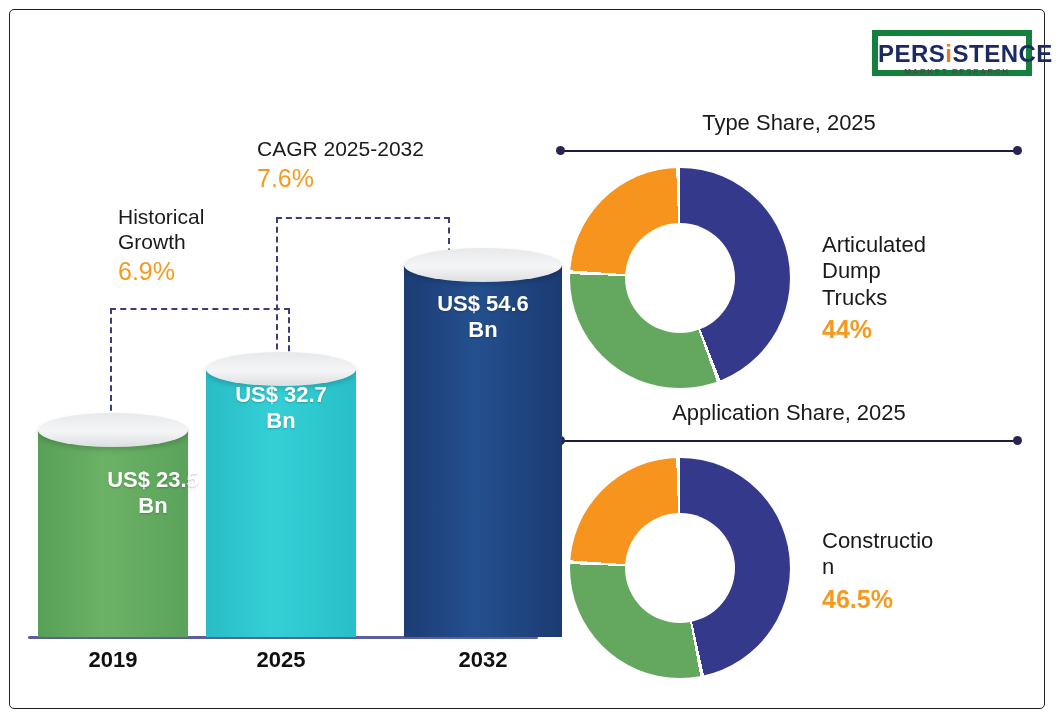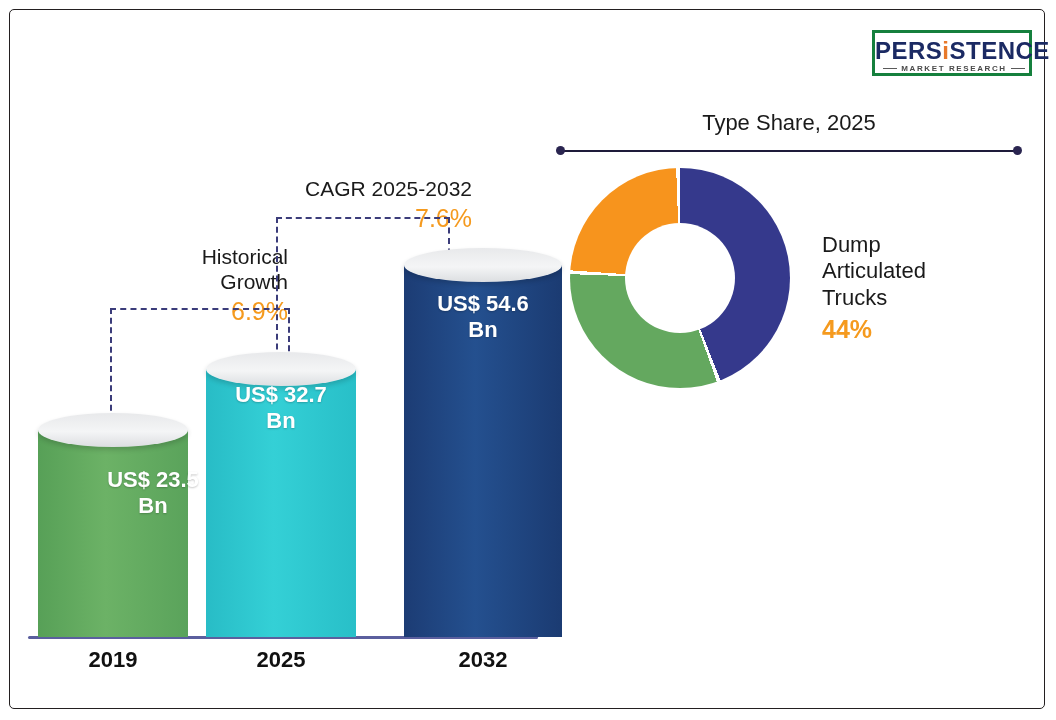--- a/index.html
+++ b/index.html
@@ -44,21 +44,21 @@
     white-space: nowrap;
   }
 
   
   .logo {
     position: absolute;
     left: 872px;
     top: 30px;
     width: 160px;
     height: 46px;
-    border: 3px solid #15803d;
+    border: 6px solid #15803d;
     box-sizing: border-box;
     background: #fff;
   }
   .logo-word {
     position: absolute;
     left: 0;
     top: 4px;
     width: 158px;
     text-align: center;
     font-size: 24px;
@@ -153,23 +153,22 @@
   .dash {
     position: absolute;
     border-color: #3b3c7a;
     z-index: 1;
   }
   .dash-v { border-left: 2.5px dashed #3b3c7a; width: 0; }
   .dash-h { border-top: 2.5px dashed #3b3c7a; height: 0; }
 
   .growth-box {
     position: absolute;
-    text-align: right;
+    text-align: left;
     line-height: 1.18;
-    margin-top: 40px;
   }
   .growth-title {
     font-size: 21px;
     color: #1a1a1a;
   }
   .growth-val {
     font-size: 25px;
     font-weight: normal;
     color: #f59a1e;
     margin-top: 2px;
@@ -318,21 +317,47 @@
                     #35398c 0deg 158.4deg,
                     #ffffff 158.4deg 160.4deg,
                     #64a85f 160.4deg 272deg,
                     #ffffff 272deg 274deg,
                     #f7941d 274deg 358deg,
                     #ffffff 358deg 360deg);"></div>
       <div class="donut-hole" style="left:55px; top:55px; width:110px; height:110px;"></div>
     </div>
 
     <div class="legend" style="left:266px; top:122px; width:196px;">
+      <div class="legend-name">Articulated</div>
       <div class="legend-name">Dump</div>
-      <div class="legend-name">Articulated</div>
       <div class="legend-name">Trucks</div>
       <div class="legend-val">44%</div>
     </div>
   </div>
 
+  <div class="panel" style="left:556px; top:400px; width:466px; height:285px;">
+    <div class="panel-title">Application Share, 2025</div>
+    <div class="rule-dots">
+      <span class="line"></span>
+      <span class="d l"></span>
+      <span class="d r"></span>
+    </div>
+
+    <div class="donut-wrap" style="left:14px; top:58px; width:220px; height:220px;">
+      <div class="donut" style="width:220px;height:220px;border-radius:50%;
+                  background:conic-gradient(from 0deg,
+                    #35398c 0deg 167.4deg,
+                    #ffffff 167.4deg 169.4deg,
+                    #64a85f 169.4deg 272deg,
+                    #ffffff 272deg 274deg,
+                    #f7941d 274deg 358deg,
+                    #ffffff 358deg 360deg);"></div>
+      <div class="donut-hole" style="left:55px; top:55px; width:110px; height:110px;"></div>
+    </div>
+
+    <div class="legend" style="left:266px; top:128px; width:196px;">
+      <div class="legend-name">Constructio</div>
+      <div class="legend-name">n</div>
+      <div class="legend-val">46.5%</div>
+    </div>
+  </div>
 
 </div>
 
 </body></html>

